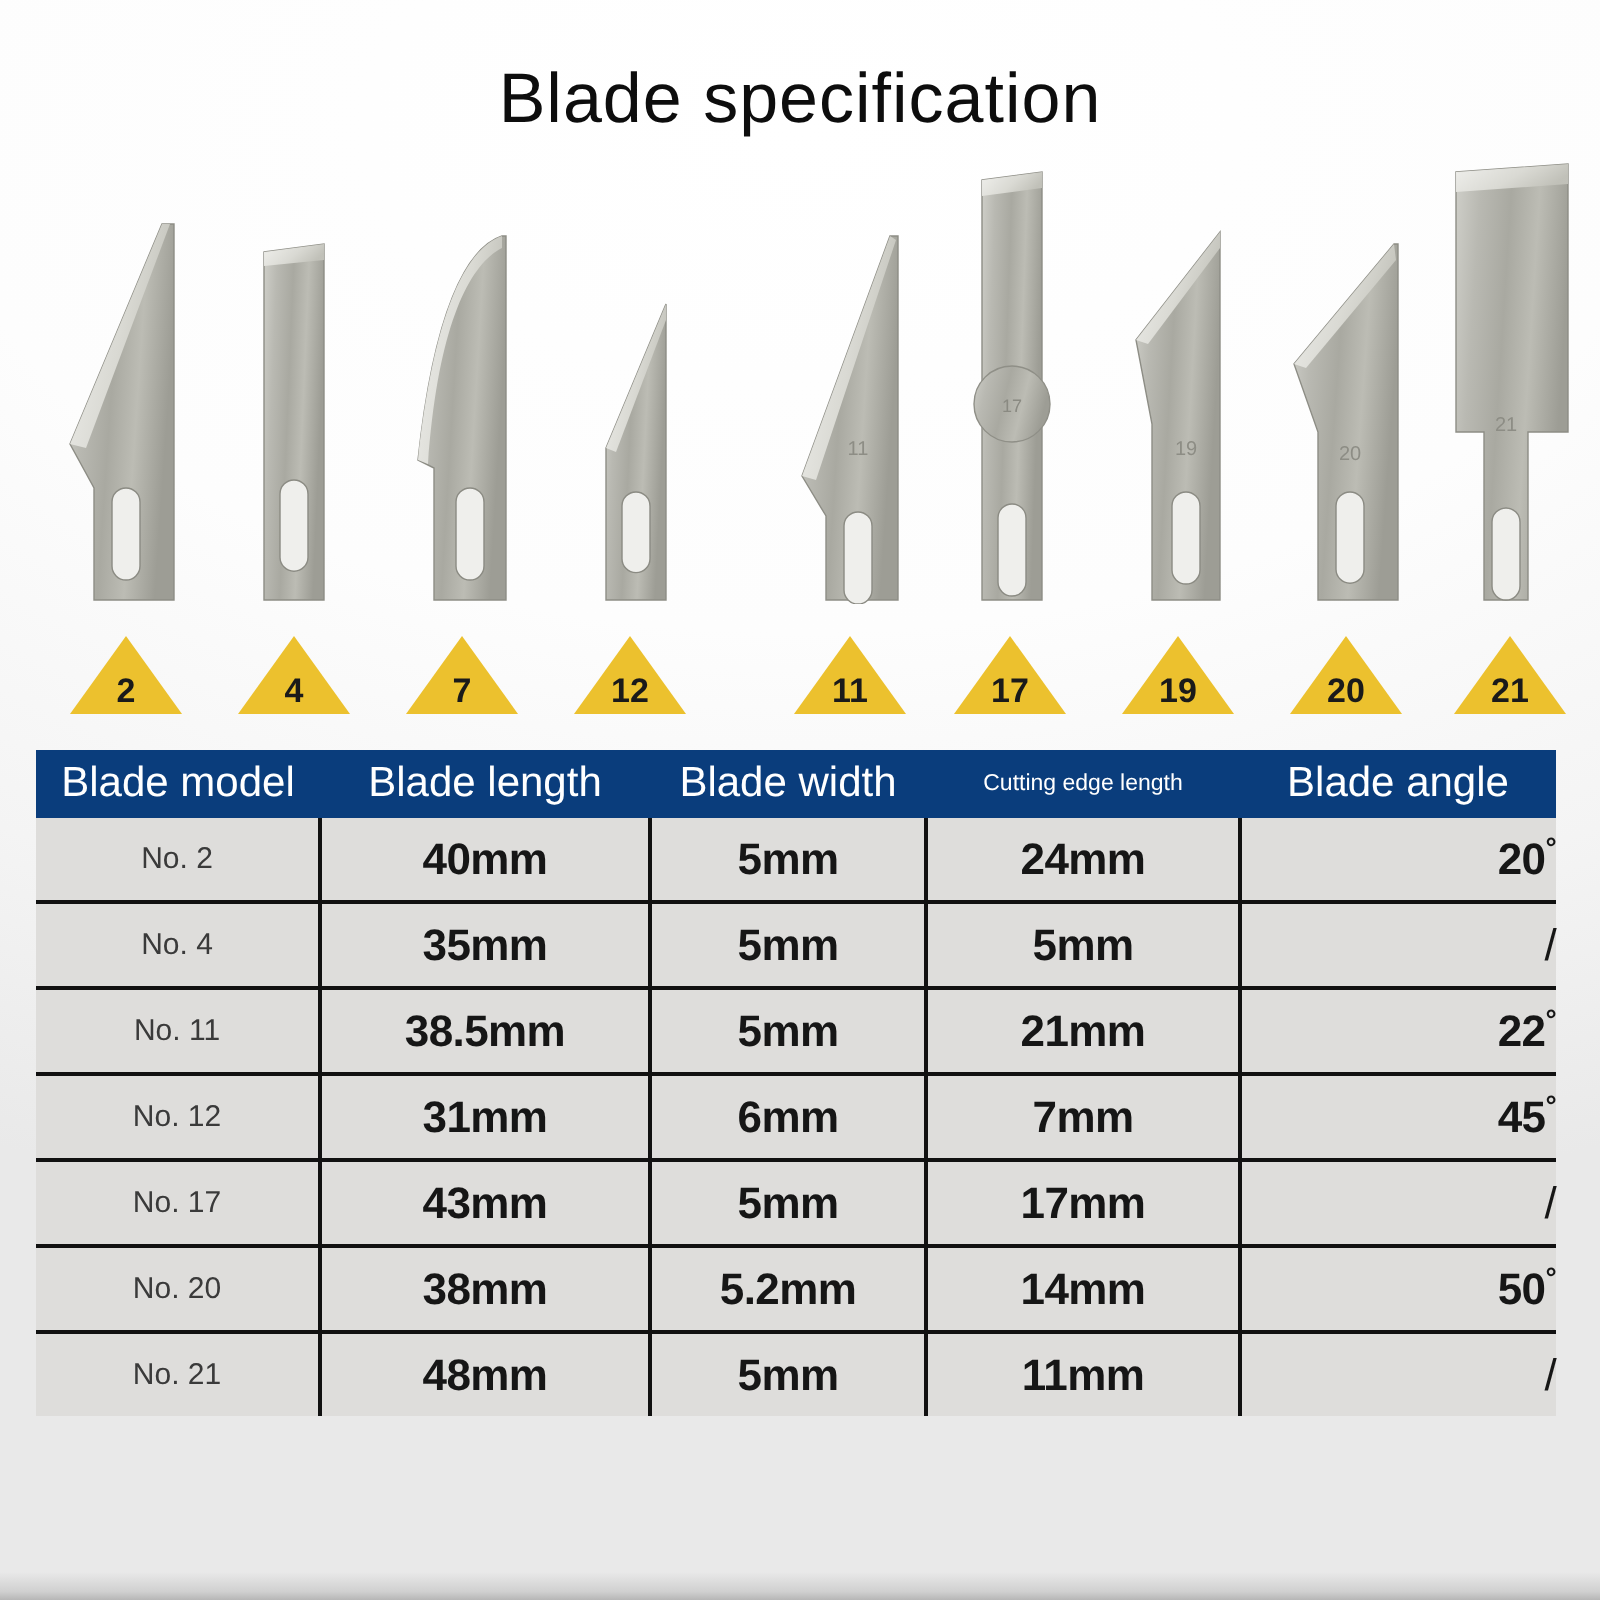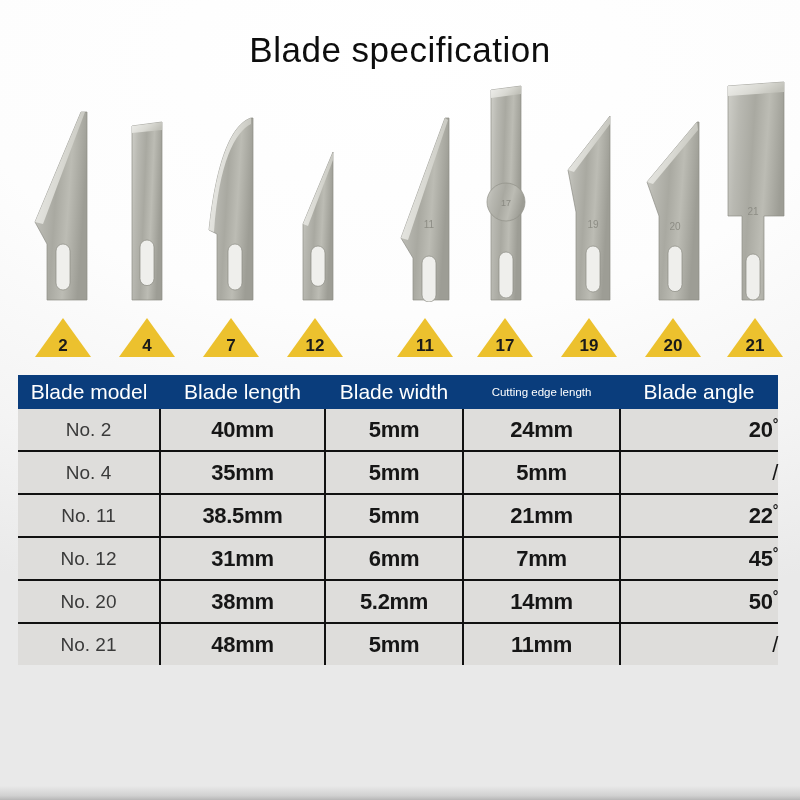--- a/index.html
+++ b/index.html
@@ -131,21 +131,21 @@
     letter-spacing: -0.3px;
   }
   #spec-table tbody tr:last-child td {
     border-bottom: none;
   }
   #spec-table tbody td:last-child {
     border-right: none;
     text-align: right;
   }
   #spec-table tbody td.model {
-    font-size: 19px;
+    font-size: 15px;
     font-weight: 400;
     color: #3a3a3a;
     letter-spacing: 0;
   }
   #spec-table tbody td.angle .deg {
     font-size: 14px;
     vertical-align: super;
     line-height: 0;
   }
   #spec-table tbody td.slash {
@@ -478,20 +478,27 @@
      <td class="angle">22<span class="deg">°</span></td>
         </tr>
         <tr>
           <td class="model">No. 12</td>
      <td>31mm</td>
      <td>6mm</td>
      <td>7mm</td>
      <td class="angle">45<span class="deg">°</span></td>
         </tr>
         <tr>
+          <td class="model">No. 17</td>
+     <td>43mm</td>
+     <td>5mm</td>
+     <td>17mm</td>
+     <td class="angle slash">/</td>
+        </tr>
+        <tr>
           <td class="model">No. 20</td>
      <td>38mm</td>
      <td>5.2mm</td>
      <td>14mm</td>
      <td class="angle">50<span class="deg">°</span></td>
         </tr>
         <tr>
           <td class="model">No. 21</td>
      <td>48mm</td>
      <td>5mm</td>

